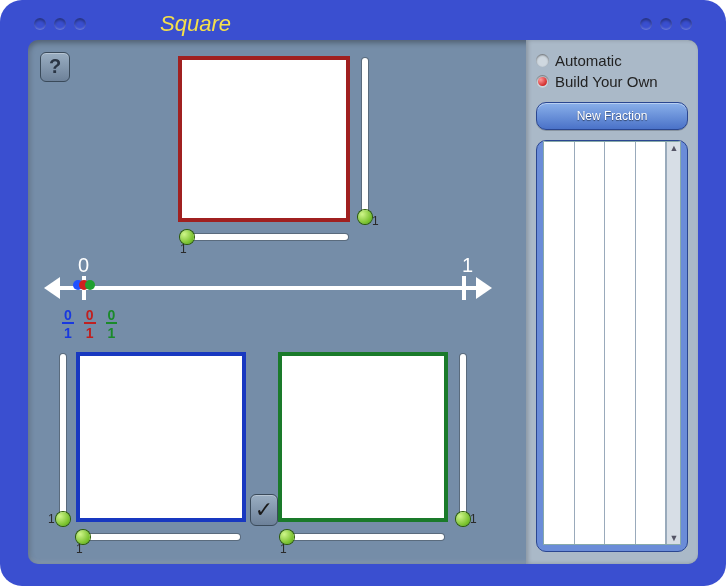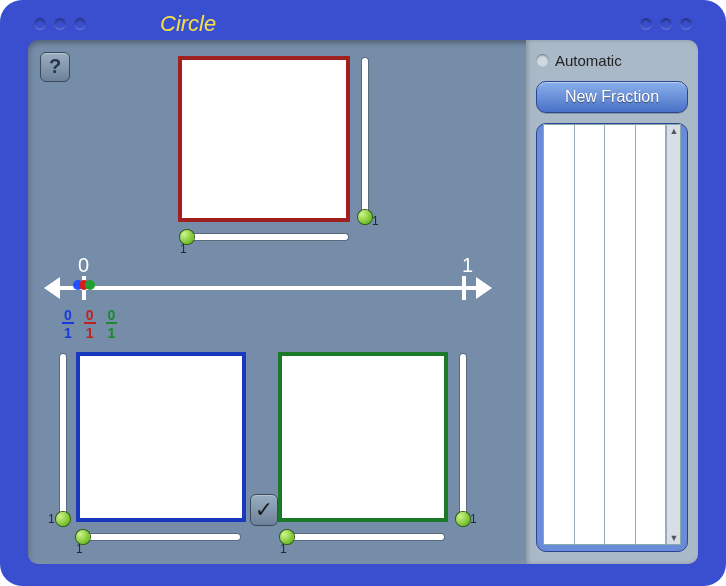--- a/index.html
+++ b/index.html
@@ -220,21 +220,21 @@
     left: 2px; top: 2px; width: 9px; height: 9px;
     border-radius: 50%;
     background: radial-gradient(circle at 30% 30%, #ff9a9a, #c00000);
   }
   .pill-btn {
     margin-top: 8px;
     background: linear-gradient(#8ab0ea, #4a72c8);
     border: 1px solid #2a4690;
     border-radius: 10px;
     color: #fff;
-    font-size: 16px;
+    font-size: 12px;
     padding: 6px 0;
     text-align: center;
     cursor: pointer;
     box-shadow: inset 0 1px 0 rgba(255,255,255,0.4), 0 1px 0 rgba(0,0,0,0.2);
     text-shadow: 0 1px 1px rgba(0,0,0,0.5);
   }
   .table-wrap {
     margin-top: 10px;
     flex: 1;
     background: #6a8cd8;
@@ -286,21 +286,21 @@
     <div class="deco-dot"></div>
     <div class="deco-dot"></div>
   </div>
   <div class="deco-dots right">
     <div class="deco-dot"></div>
     <div class="deco-dot"></div>
     <div class="deco-dot"></div>
   </div>
 
   <div class="tabs">
-    <div class="tab inactive">Circle</div>
+    <div class="tab inactive">Square</div>
   </div>
 
   <div class="inner-panel">
 
     <div class="workspace">
 
       <div class="help-btn">?</div>
 
       <div class="shape-box red box-top"></div>
       <div class="vslider" style="left:334px; top:18px; height:160px;">
@@ -363,20 +363,24 @@
 
       <div class="check-btn">✓</div>
 
     </div>
 
     <div class="side-panel">
       <div class="radio-row">
         <span class="radio-dot"></span>
         <span>Automatic</span>
       </div>
+      <div class="radio-row">
+        <span class="radio-dot checked"></span>
+        <span>Build Your Own</span>
+      </div>
 
       <div class="pill-btn">New Fraction</div>
 
       <div class="table-wrap">
         <div class="table-body">
           <div class="table-col"></div>
           <div class="table-col"></div>
           <div class="table-col"></div>
           <div class="table-col"></div>
           <div class="scroll-track">

